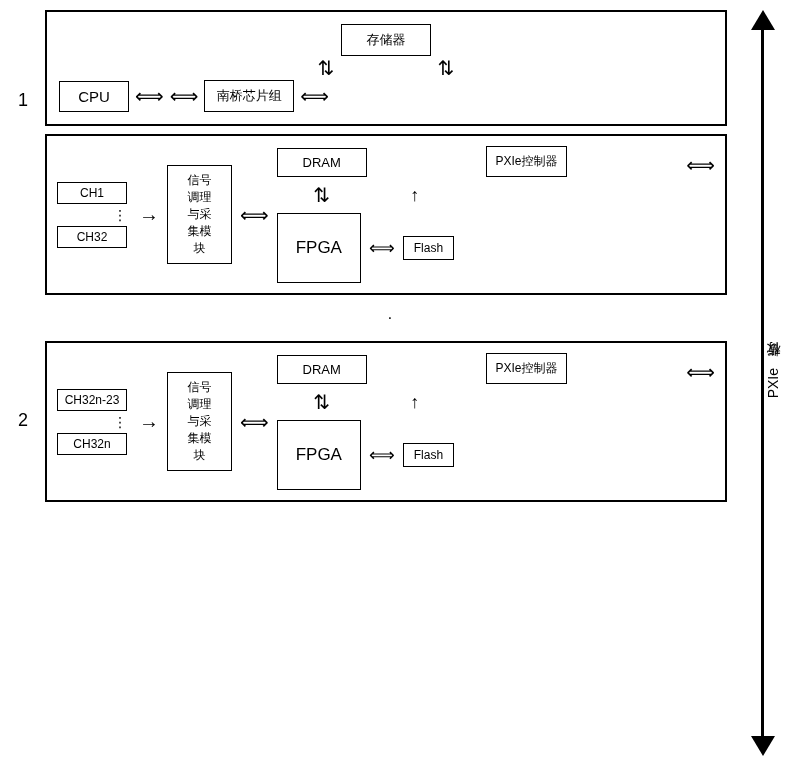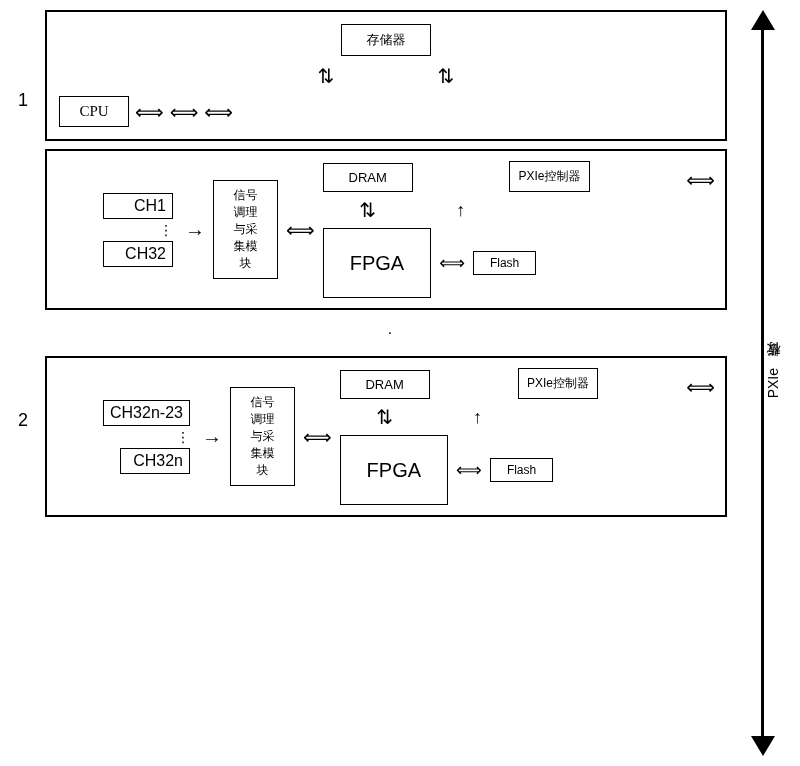--- a/index.html
+++ b/index.html
@@ -87,21 +87,20 @@
     .section-box {
       border: 2px solid #000;
       position: relative;
       padding: 12px;
     }
 
     
     .cpu-section {
       display: flex;
       flex-direction: column;
-      gap: 8px;
       justify-content: center;
     }
 
     .top-row {
       display: flex;
       flex-direction: row;
       justify-content: center;
       gap: 30px;
     }
 
@@ -122,21 +121,20 @@
     }
 
     .block-wide {
       min-width: 90px;
     }
 
     .block-cpu {
       min-width: 70px;
       font-size: 15px;
       font-weight: normal;
-      font-family: Liberation Serif, serif;
     }
 
     
     .acq-section {
       border: 2px solid #000;
       position: relative;
       padding: 10px;
       display: flex;
       flex-direction: row;
       align-items: center;
@@ -147,24 +145,23 @@
       display: flex;
       flex-direction: column;
       align-items: flex-end;
       gap: 2px;
       margin-right: 4px;
     }
 
     .ch-block {
       border: 1.5px solid #000;
       padding: 3px 6px;
-      font-size: 16px;
-      text-align: right;
+      font-size: 12px;
+      text-align: center;
       min-width: 70px;
-      margin-left: 46px;
     }
 
     .dots-vertical {
       text-align: center;
       font-size: 14px;
       line-height: 1;
       padding: 2px 0;
     }
 
     .signal-block {
@@ -181,41 +178,41 @@
 
     .right-part {
       display: flex;
       flex-direction: column;
       gap: 6px;
       flex: 1;
     }
 
     .fpga-block {
       border: 1.5px solid #000;
-      padding: 10px 26px;
-      font-size: 20px;
+      padding: 10px 18px;
+      font-size: 17px;
       text-align: center;
       min-width: 80px;
       min-height: 70px;
       display: flex;
       align-items: center;
       justify-content: center;
     }
 
     .pxie-ctrl-block {
       border: 1.5px solid #000;
       padding: 6px 8px;
       font-size: 12px;
       text-align: center;
       min-width: 80px;
     }
 
     .flash-block {
       border: 1.5px solid #000;
-      padding: 4px 16px;
+      padding: 4px 10px;
       font-size: 12px;
       text-align: center;
     }
 
     .mid-dots {
       text-align: center;
       font-size: 16px;
       padding: 6px 0;
     }
 
@@ -250,20 +247,21 @@
         </div>
         <div class="col-flex" style="min-width:90px; align-items:center;">
           <span style="font-size:20px;">⇅</span>
         </div>
       </div>
 
       <div class="bottom-row">
         <div class="block block-cpu">CPU</div>
         <span style="font-size:20px;">⟺</span>
         <span style="font-size:20px;">⟺</span>
+        <div class="block block-wide">南桥芯片组</div>
         <span style="font-size:20px;">⟺</span>
       </div>
     </div>
 
     <div class="acq-section" style="margin-right:8px; min-height:140px;">
 
       <div class="channels">
         <div class="ch-block">CH1</div>
         <div class="dots-vertical">⋮</div>
         <div class="ch-block">CH32</div>

